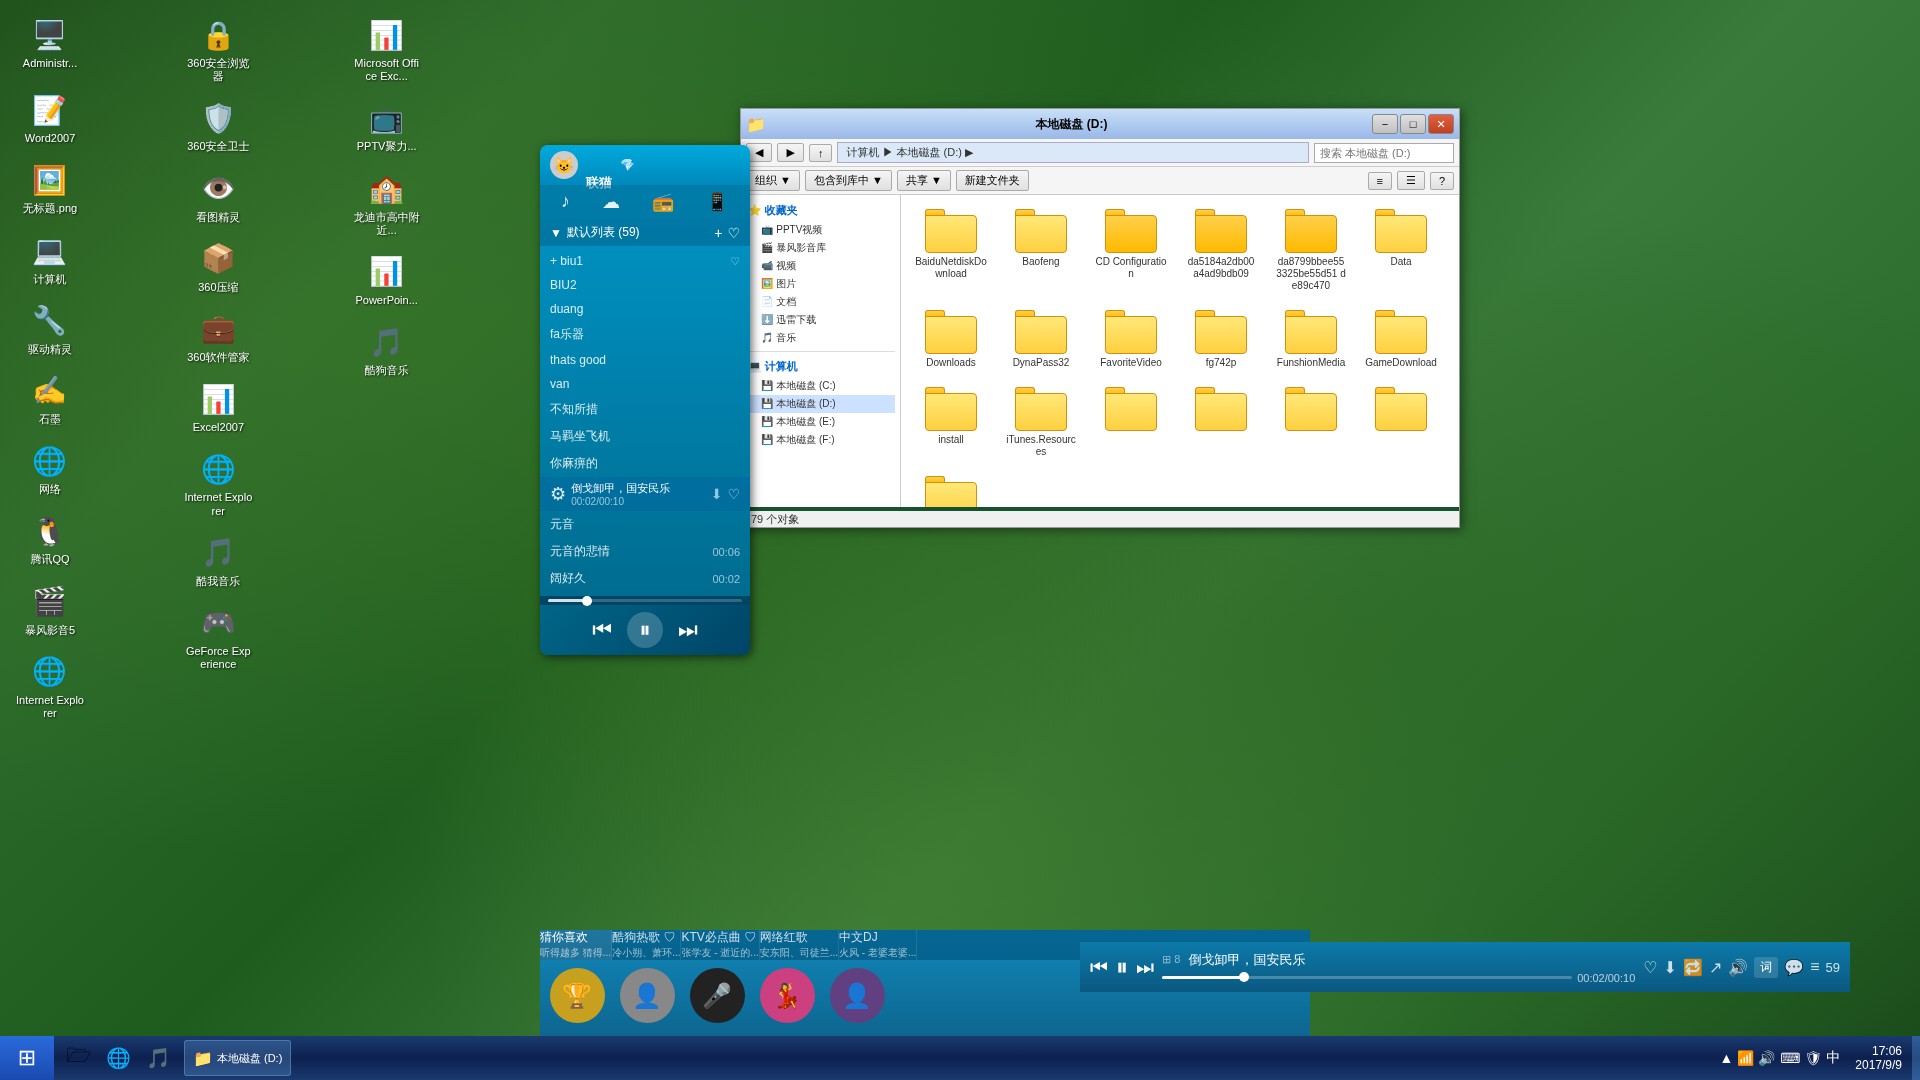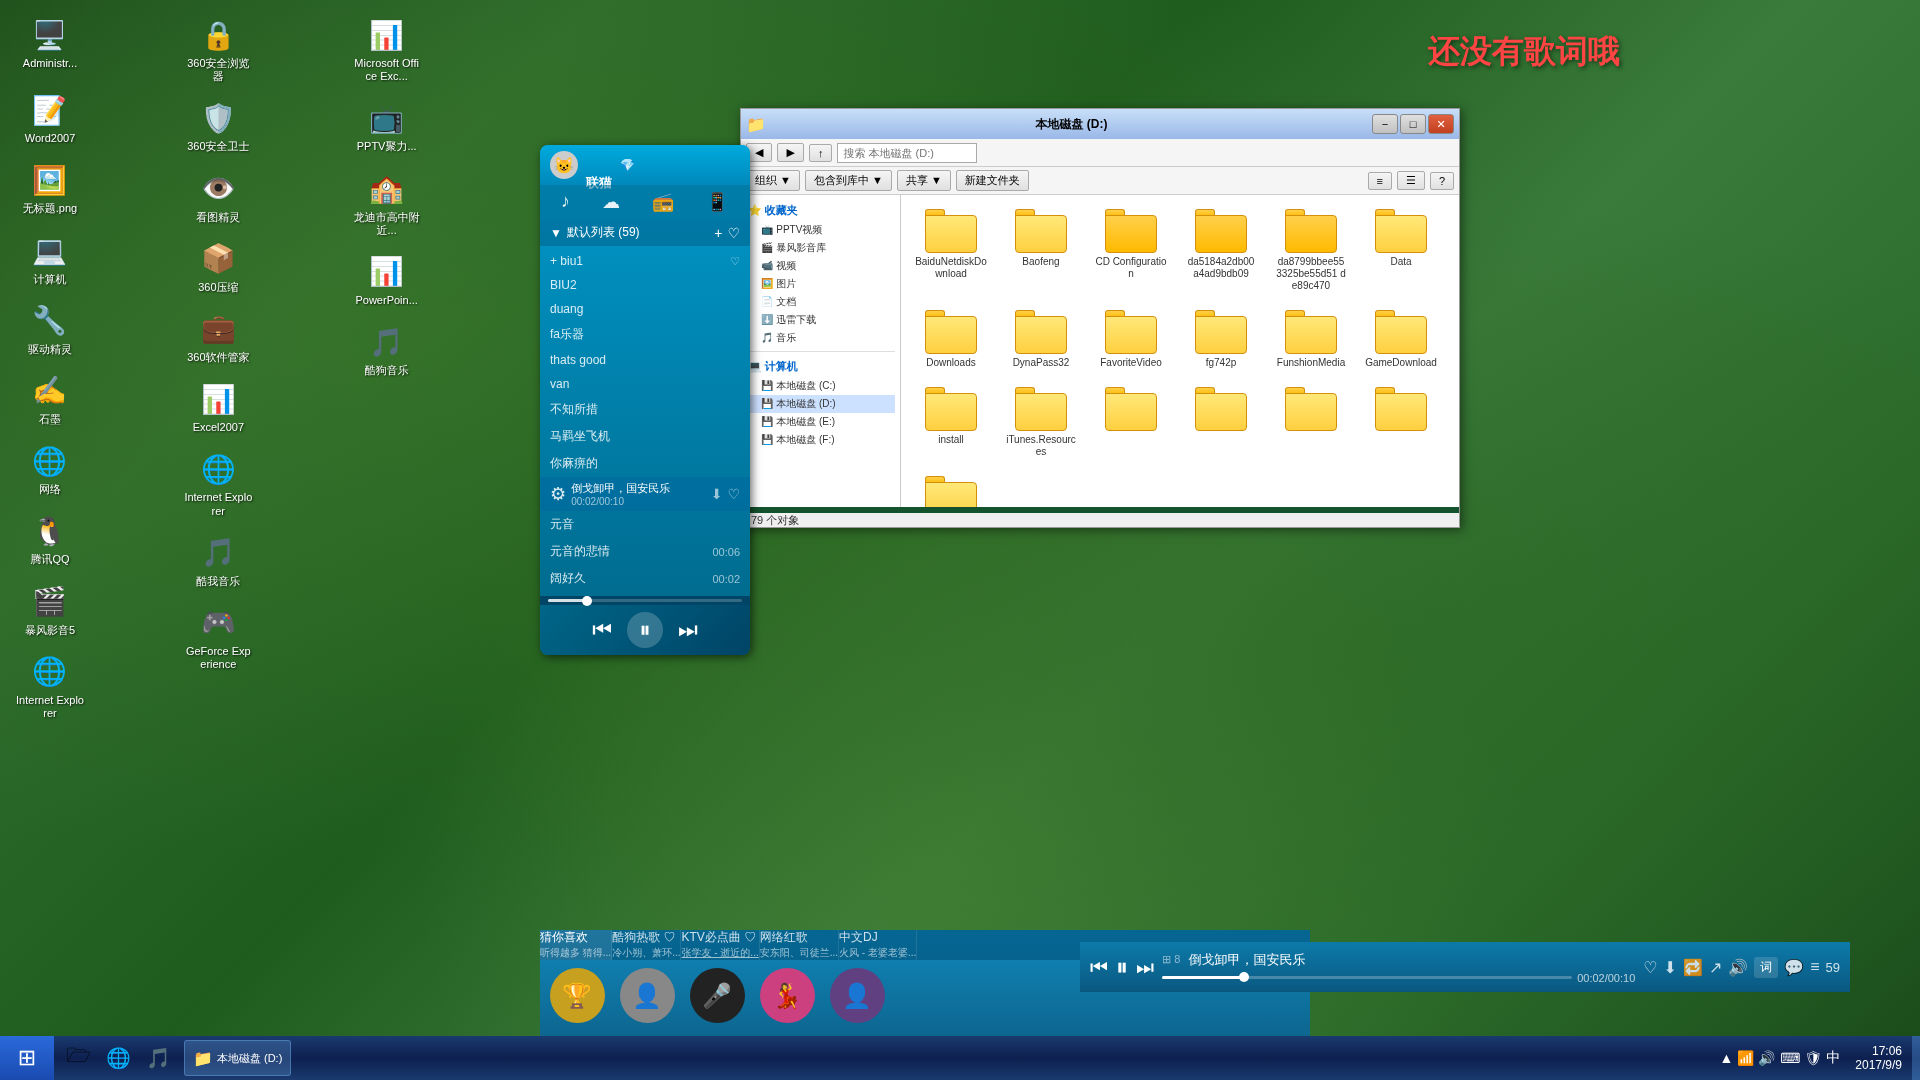--- a/index.html
+++ b/index.html
@@ -318,21 +318,21 @@
       text-align: center;
       color: #333;
       margin-top: 3px;
       word-break: break-all;
       line-height: 1.2;
     }
 
     .status-bar {
       height: 20px;
       background: #f0f0f0;
-      border-top: 6px solid #14532d;
+      border-top: 4px solid #14532d;
       display: flex;
       align-items: center;
       padding: 0 10px;
       font-size: 11px;
       color: #333;
     }
 
     .toolbar-btn {
       font-size: 11px;
       padding: 2px 8px;
@@ -652,21 +652,20 @@
     
     ::-webkit-scrollbar { width: 8px; height: 8px; }
     ::-webkit-scrollbar-track { background: #f0f0f0; }
     ::-webkit-scrollbar-thumb { background: #c0c0c0; border-radius: 4px; }
   </style>
 </head>
 <body>
 
 <div class="desktop">
 
-  <div class="watermark">还没有歌词哦</div>
 
   <div class="desktop-icons">
 
     <div class="desktop-icon" style="margin-bottom:5px">
       <div class="icon-img">🖥️</div>
       <div class="icon-label">Administr...</div>
     </div>
     <div class="desktop-icon">
       <div class="icon-img">📝</div>
       <div class="icon-label">Word2007</div>
@@ -770,20 +769,21 @@
         <button class="win-btn">−</button>
         <button class="win-btn">□</button>
         <button class="win-btn close">✕</button>
       </div>
     </div>
 
     <div class="toolbar">
       <button class="toolbar-btn">◀</button>
       <button class="toolbar-btn">▶</button>
       <button class="toolbar-btn">↑</button>
+      <span style="font-size:11px;background:#dae8f8;border:1px solid #aac;padding:2px 8px;flex:1;color:#333;">计算机 ▶ 本地磁盘 (D:) ▶</span>
       <input type="text" placeholder="搜索 本地磁盘 (D:)" style="width: 140px; height: 20px; border: 1px solid rgb(170, 170, 170); padding: 0px 5px; font-size: 11px;">
     </div>
 
     <div class="toolbar">
       <button class="toolbar-btn">组织 ▼</button>
       <button class="toolbar-btn">包含到库中 ▼</button>
       <button class="toolbar-btn">共享 ▼</button>
       <button class="toolbar-btn">新建文件夹</button>
       <div style="flex:1"></div>
       <button class="toolbar-btn">≡</button>
@@ -1076,21 +1076,21 @@
         </div>
         <div class="reco-tab">
           <div style="display:flex;flex-direction:column;">
             <span>酷狗热歌 ♡</span>
             <span style="font-size:10px;color:rgba(255,255,255,0.6);">冷小朔、萧环...</span>
           </div>
         </div>
         <div class="reco-tab">
           <div style="display:flex;flex-direction:column;">
             <span>KTV必点曲 ♡</span>
-            <span style="font-size:10px;color:rgba(255,255,255,0.6);text-decoration:underline;">张学友 - 逝近的...</span>
+            <span style="font-size:10px;color:rgba(255,255,255,0.6);">张学友 - 逝近的...</span>
           </div>
         </div>
         <div class="reco-tab">
           <div style="display:flex;flex-direction:column;">
             <span>网络红歌</span>
             <span style="font-size:10px;color:rgba(255,255,255,0.6);">安东阳、司徒兰...</span>
           </div>
         </div>
         <div class="reco-tab">
           <div style="display:flex;flex-direction:column;">

